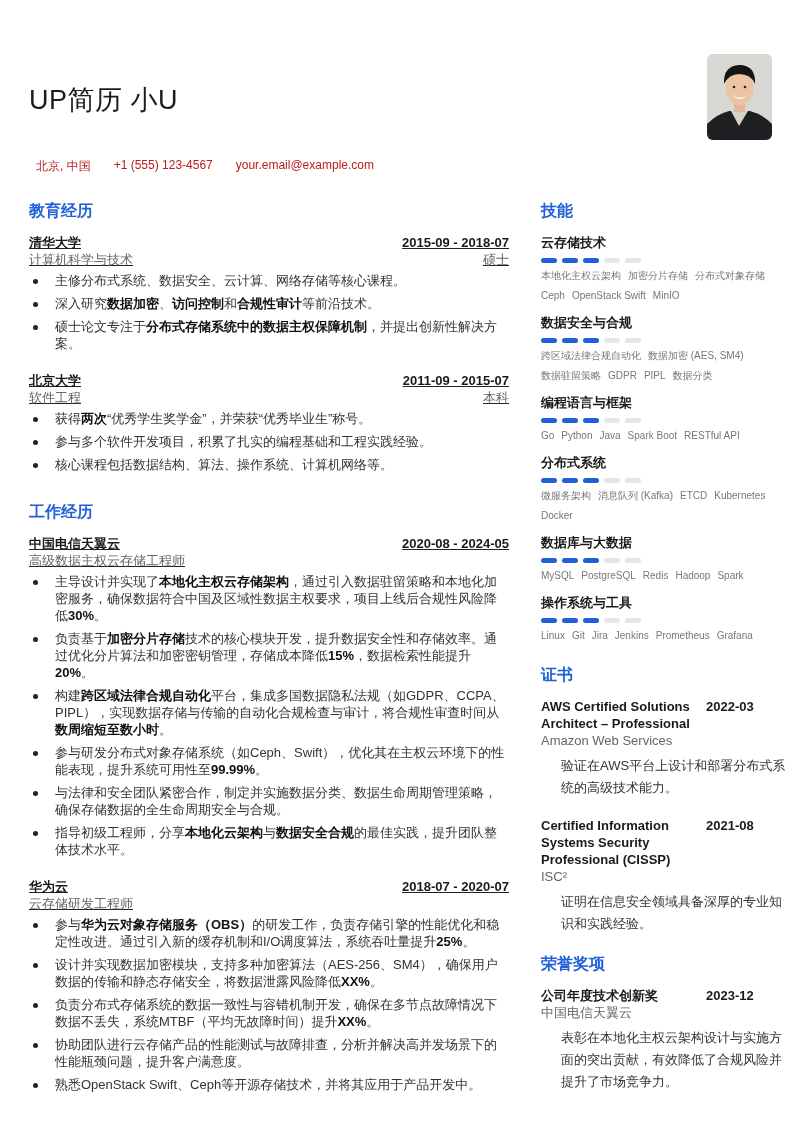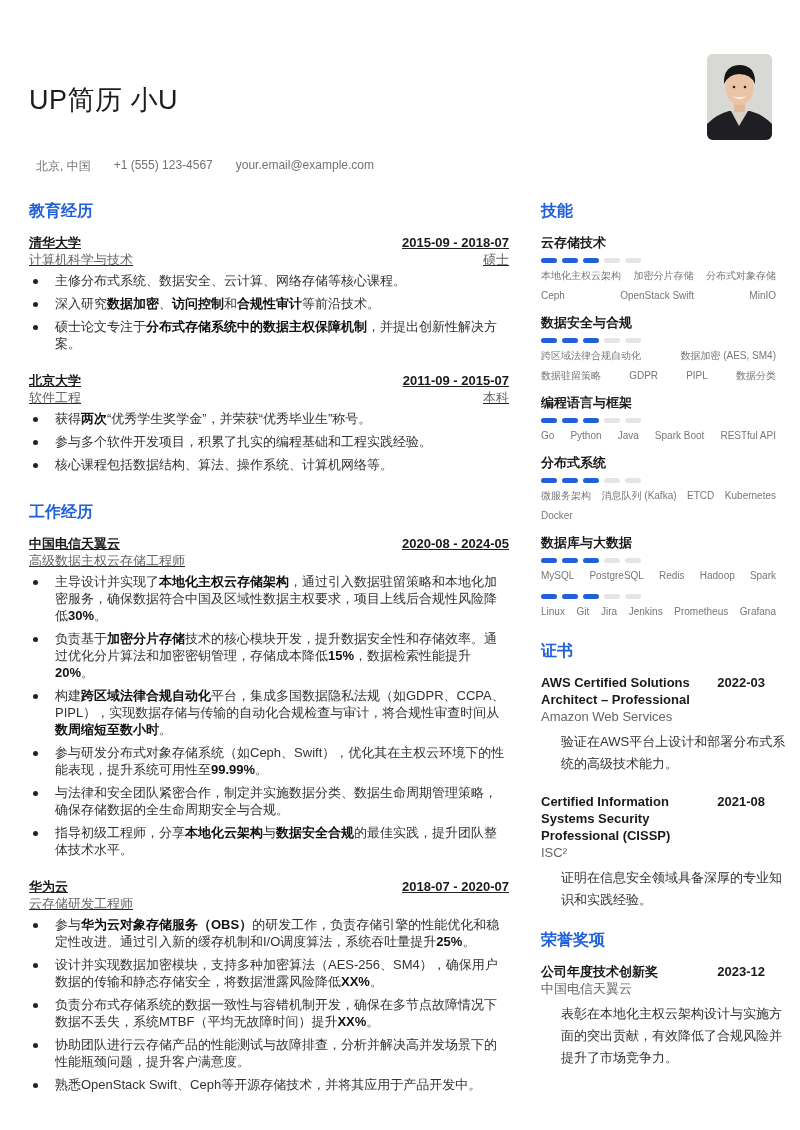--- a/index.html
+++ b/index.html
@@ -2,21 +2,21 @@
 <html><head>
 <meta charset="utf-8">
 <style>
   * { box-sizing: border-box; margin: 0; padding: 0; }
   html, body { width: 800px; height: 1130px; overflow: hidden; background: #ffffff; }
   body { font-family: "Liberation Sans", "DejaVu Sans", sans-serif; color: #222; position: relative; }
 
   .header { position: absolute; left: 0; top: 0; width: 800px; height: 190px; }
   .name { position: absolute; left: 29px; top: 82px; font-size: 27px; font-weight: 500; color: #1c1c1c; letter-spacing: 0.5px; }
   .photo { position: absolute; left: 707px; top: 54px; width: 65px; height: 86px; border-radius: 6px; overflow: hidden; background: #d9d9d6; }
-  .contacts { position: absolute; left: 36px; top: 158px; font-size: 12px; color: #737373; display: flex; gap: 23px; }
+  .contacts { position: absolute; left: 36px; top: 158px; font-size: 12px; color: #b91c1c; display: flex; gap: 23px; }
 
   .left { position: absolute; left: 29px; top: 200px; width: 480px; }
   .right { position: absolute; left: 541px; top: 200px; width: 235px; }
 
   .sec-title { font-size: 16px; font-weight: bold; color: #2060d8; margin-bottom: 12px; height: 22px; line-height: 22px; }
 
   .entry { margin-bottom: 20px; }
   .row { display: flex; justify-content: space-between; align-items: baseline; text-decoration: underline; }
   .org { font-size: 13px; font-weight: bold; color: #1a1a1a; line-height: 17px; }
   .date { font-size: 13px; font-weight: bold; color: #1a1a1a; line-height: 17px; }
@@ -24,25 +24,25 @@
   .bullets { list-style: none; margin-top: 4px; }
   .bullets li { position: relative; padding-left: 26px; font-size: 13px; line-height: 17px; color: #333; margin-bottom: 6px; }
   .bullets li::before { content: ""; position: absolute; left: 4px; top: 7px; width: 5px; height: 5px; border-radius: 50%; background: #222; }
   .bullets b { color: #111; }
 
   .skill { margin-bottom: 10px; }
   .skill-name { font-size: 13px; font-weight: bold; color: #1a1a1a; line-height: 18px; }
   .bars { display: flex; gap: 5px; margin: 6px 0 5px; }
   .bar { width: 16px; height: 5px; border-radius: 3px; background: #e3e5e8; }
   .bar.on { background: #2060d8; }
-  .tags { display: flex; flex-wrap: wrap; column-gap: 7px; row-gap: 4px; justify-content: space-between; }
+  .tags { display: flex; flex-wrap: wrap; column-gap: 7px; row-gap: 4px; }
   .tag { font-size: 10px; color: #777; line-height: 16px; }
 
   .cert { margin-bottom: 18px; }
-  .cert-head { display: flex; justify-content: space-between; margin-top: 9px; }
+  .cert-head { display: flex; justify-content: flex-start; margin-top: 9px; }
   .cert-title { font-size: 13px; font-weight: bold; color: #1a1a1a; line-height: 17px; width: 165px; }
   .cert-date { font-size: 13px; font-weight: bold; color: #1a1a1a; line-height: 17px; padding-right: 11px; }
   .cert-issuer { font-size: 13px; color: #666; line-height: 17px; }
   .cert-desc { font-size: 13px; color: #333; line-height: 22px; margin-top: 6px; width: 230px; margin-left: 20px; }
 </style>
 </head>
 <body>
 
 <div class="header">
   <div class="name">UP简历 小U</div>
@@ -230,20 +230,21 @@
           </div>
           <div class="tags">
             <span class="tag">MySQL</span>
             <span class="tag">PostgreSQL</span>
             <span class="tag">Redis</span>
             <span class="tag">Hadoop</span>
             <span class="tag">Spark</span>
           </div>
         </div>
         <div class="skill">
+          <div class="skill-name">操作系统与工具</div>
           <div class="bars">
             <span class="bar on"></span>
             <span class="bar on"></span>
             <span class="bar on"></span>
             <span class="bar"></span>
             <span class="bar"></span>
           </div>
           <div class="tags">
             <span class="tag">Linux</span>
             <span class="tag">Git</span>

